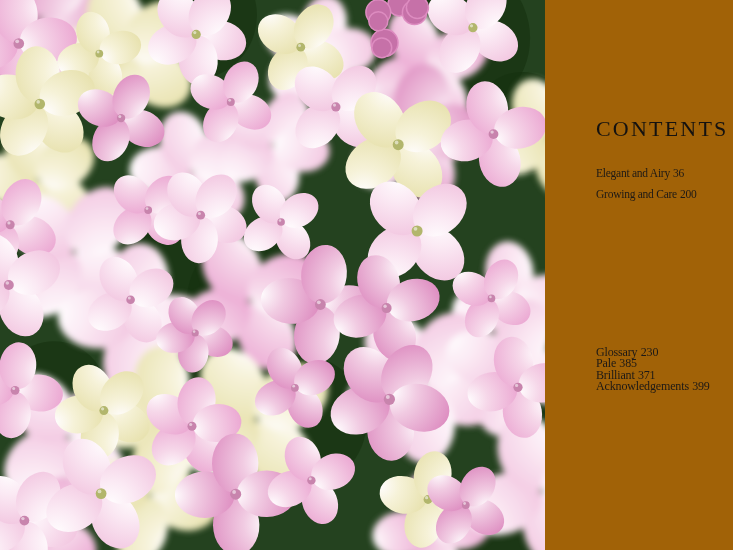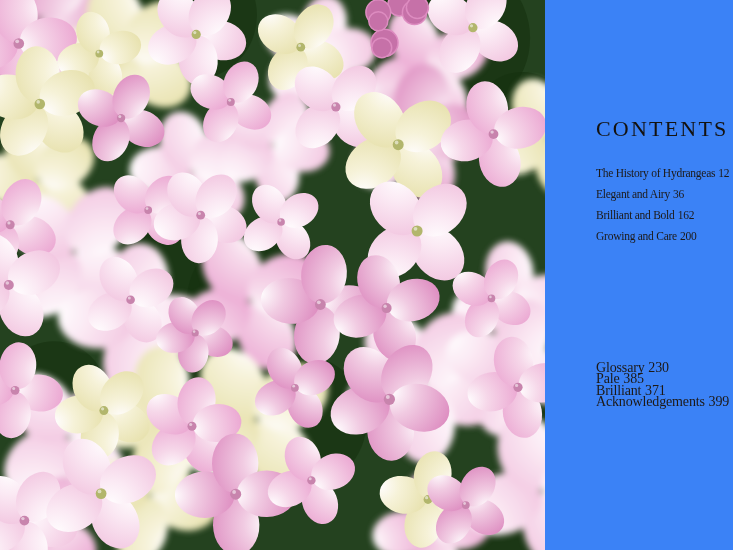--- a/index.html
+++ b/index.html
@@ -1,18 +1,18 @@
 <!DOCTYPE html>
 <html><head>
 <meta charset="utf-8">
 <style>
   html,body{margin:0;padding:0;background:#ffffff;}
   .page{
     position:relative;width:733px;height:550px;overflow:hidden;
-    background:#3b82f6;
+    background:#a16207;
     font-family:"Liberation Serif","DejaVu Serif",serif;
     color:#1b1715;
   }
   .photo{
     position:absolute;left:0;top:0;width:545px;height:550px;overflow:hidden;
   }
   .photo svg{display:block;}
   .toc{
     position:absolute;left:596px;top:0;width:137px;height:550px;
   }
@@ -22,22 +22,22 @@
     letter-spacing:2.2px;color:#141210;white-space:nowrap;
     font-variant-numeric:oldstyle-nums;font-feature-settings:"onum" 1;
   }
   .toc-chapters{
     position:absolute;left:0;top:163px;
     font-size:11.5px;line-height:21px;letter-spacing:-0.25px;
     white-space:nowrap;color:#1d1916;
     font-variant-numeric:oldstyle-nums;font-feature-settings:"onum" 1;
   }
   .toc-backmatter{
-    position:absolute;left:0;top:362px;
-    font-size:14px;line-height:11.4px;letter-spacing:-0.15px;
+    position:absolute;left:0;top:347px;
+    font-size:12px;line-height:11.4px;letter-spacing:-0.15px;
     white-space:nowrap;color:#1d1916;
     font-variant-numeric:oldstyle-nums;font-feature-settings:"onum" 1;
   }
   .pg{margin-left:0.27em;}
 </style>
 </head>
 <body>
 
 <div class="page">
 
@@ -661,23 +661,21 @@
         <circle cx="378.3" cy="12.2" r="12.4" fill="#c671a8" stroke="#dd8cc0" stroke-width="1.5"></circle>
         <circle cx="381.8" cy="47.8" r="9.9" fill="#c671a8" stroke="#dd8cc0" stroke-width="1.5"></circle>
         <circle cx="378.3" cy="21.3" r="9.5" fill="#c671a8" stroke="#dd8cc0" stroke-width="1.5"></circle>
       </svg>
     </div>
 
   <div class="toc">
     <h1 class="toc-heading">CONTENTS</h1>
 
     <div class="toc-chapters">
-      <div><span>The History of Hydrangeas</span><span class="pg">12</span></div>
       <div><span>Elegant and Airy</span><span class="pg">36</span></div>
-      <div><span>Brilliant and Bold</span><span class="pg">162</span></div>
       <div><span>Growing and Care</span><span class="pg">200</span></div>
     </div>
 
     <div class="toc-backmatter">
       <div><span>Glossary</span><span class="pg">230</span></div>
       <div><span>Pale</span><span class="pg">385</span></div>
       <div><span>Brilliant</span><span class="pg">371</span></div>
       <div><span>Acknowledgements</span><span class="pg">399</span></div>
     </div>
   </div>

